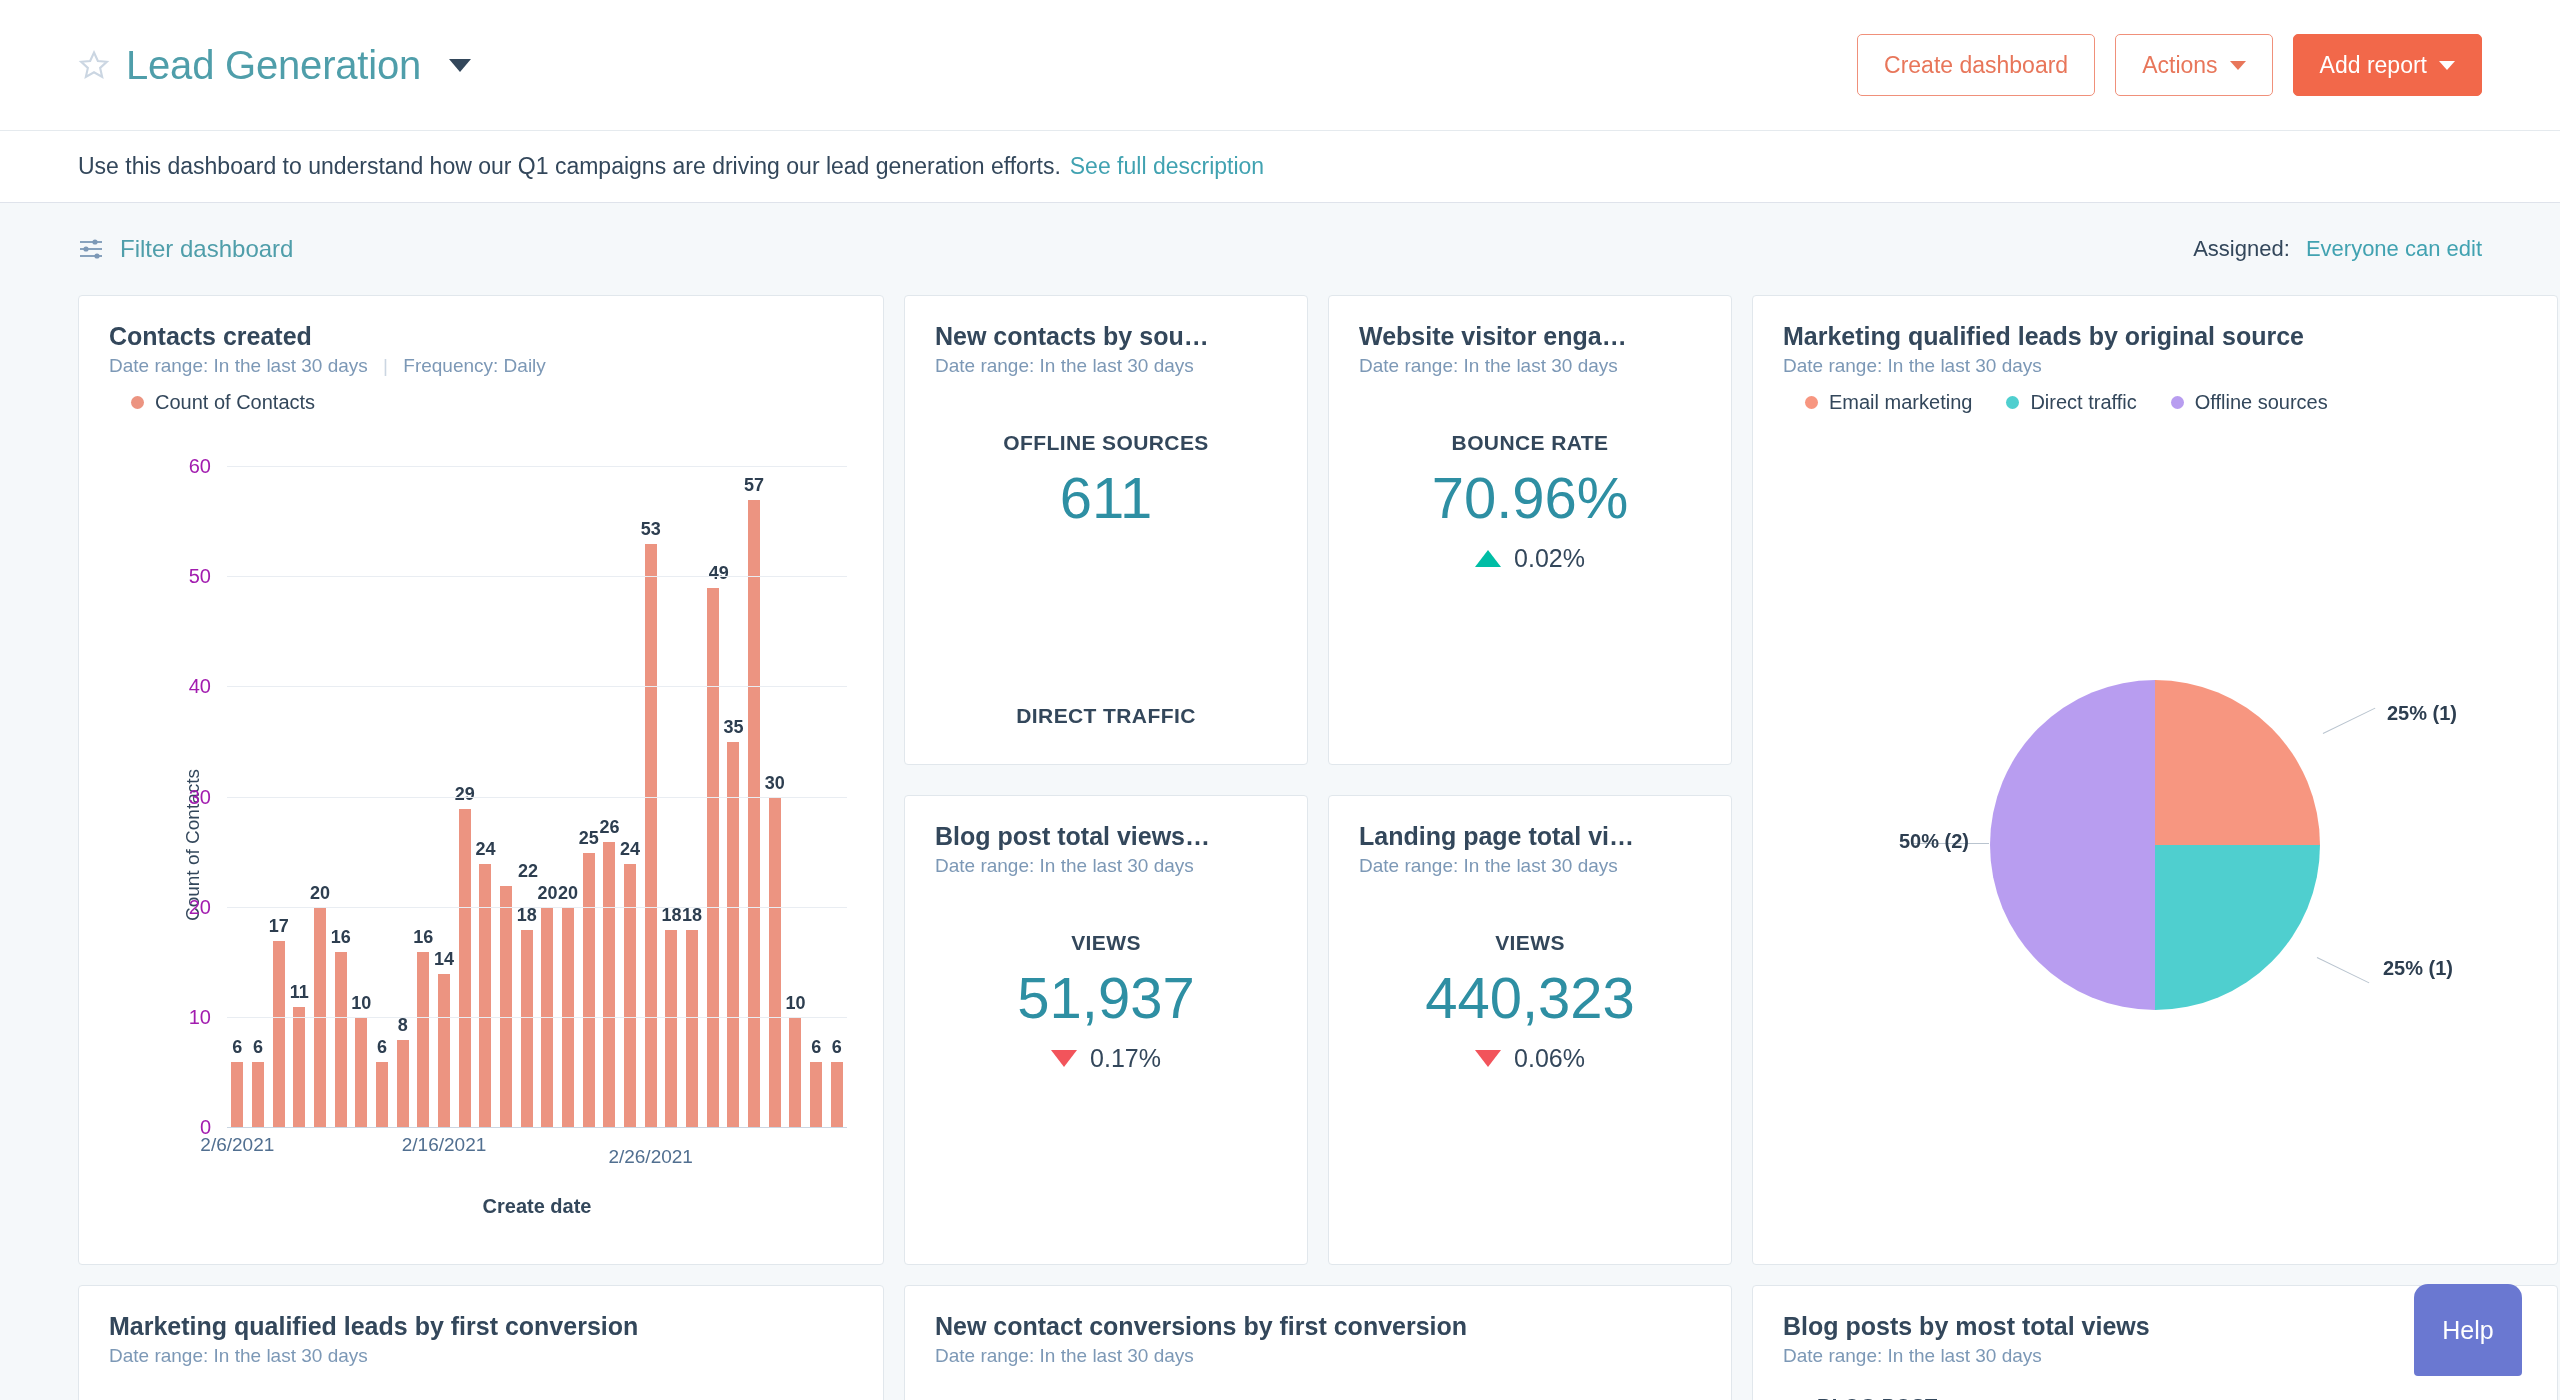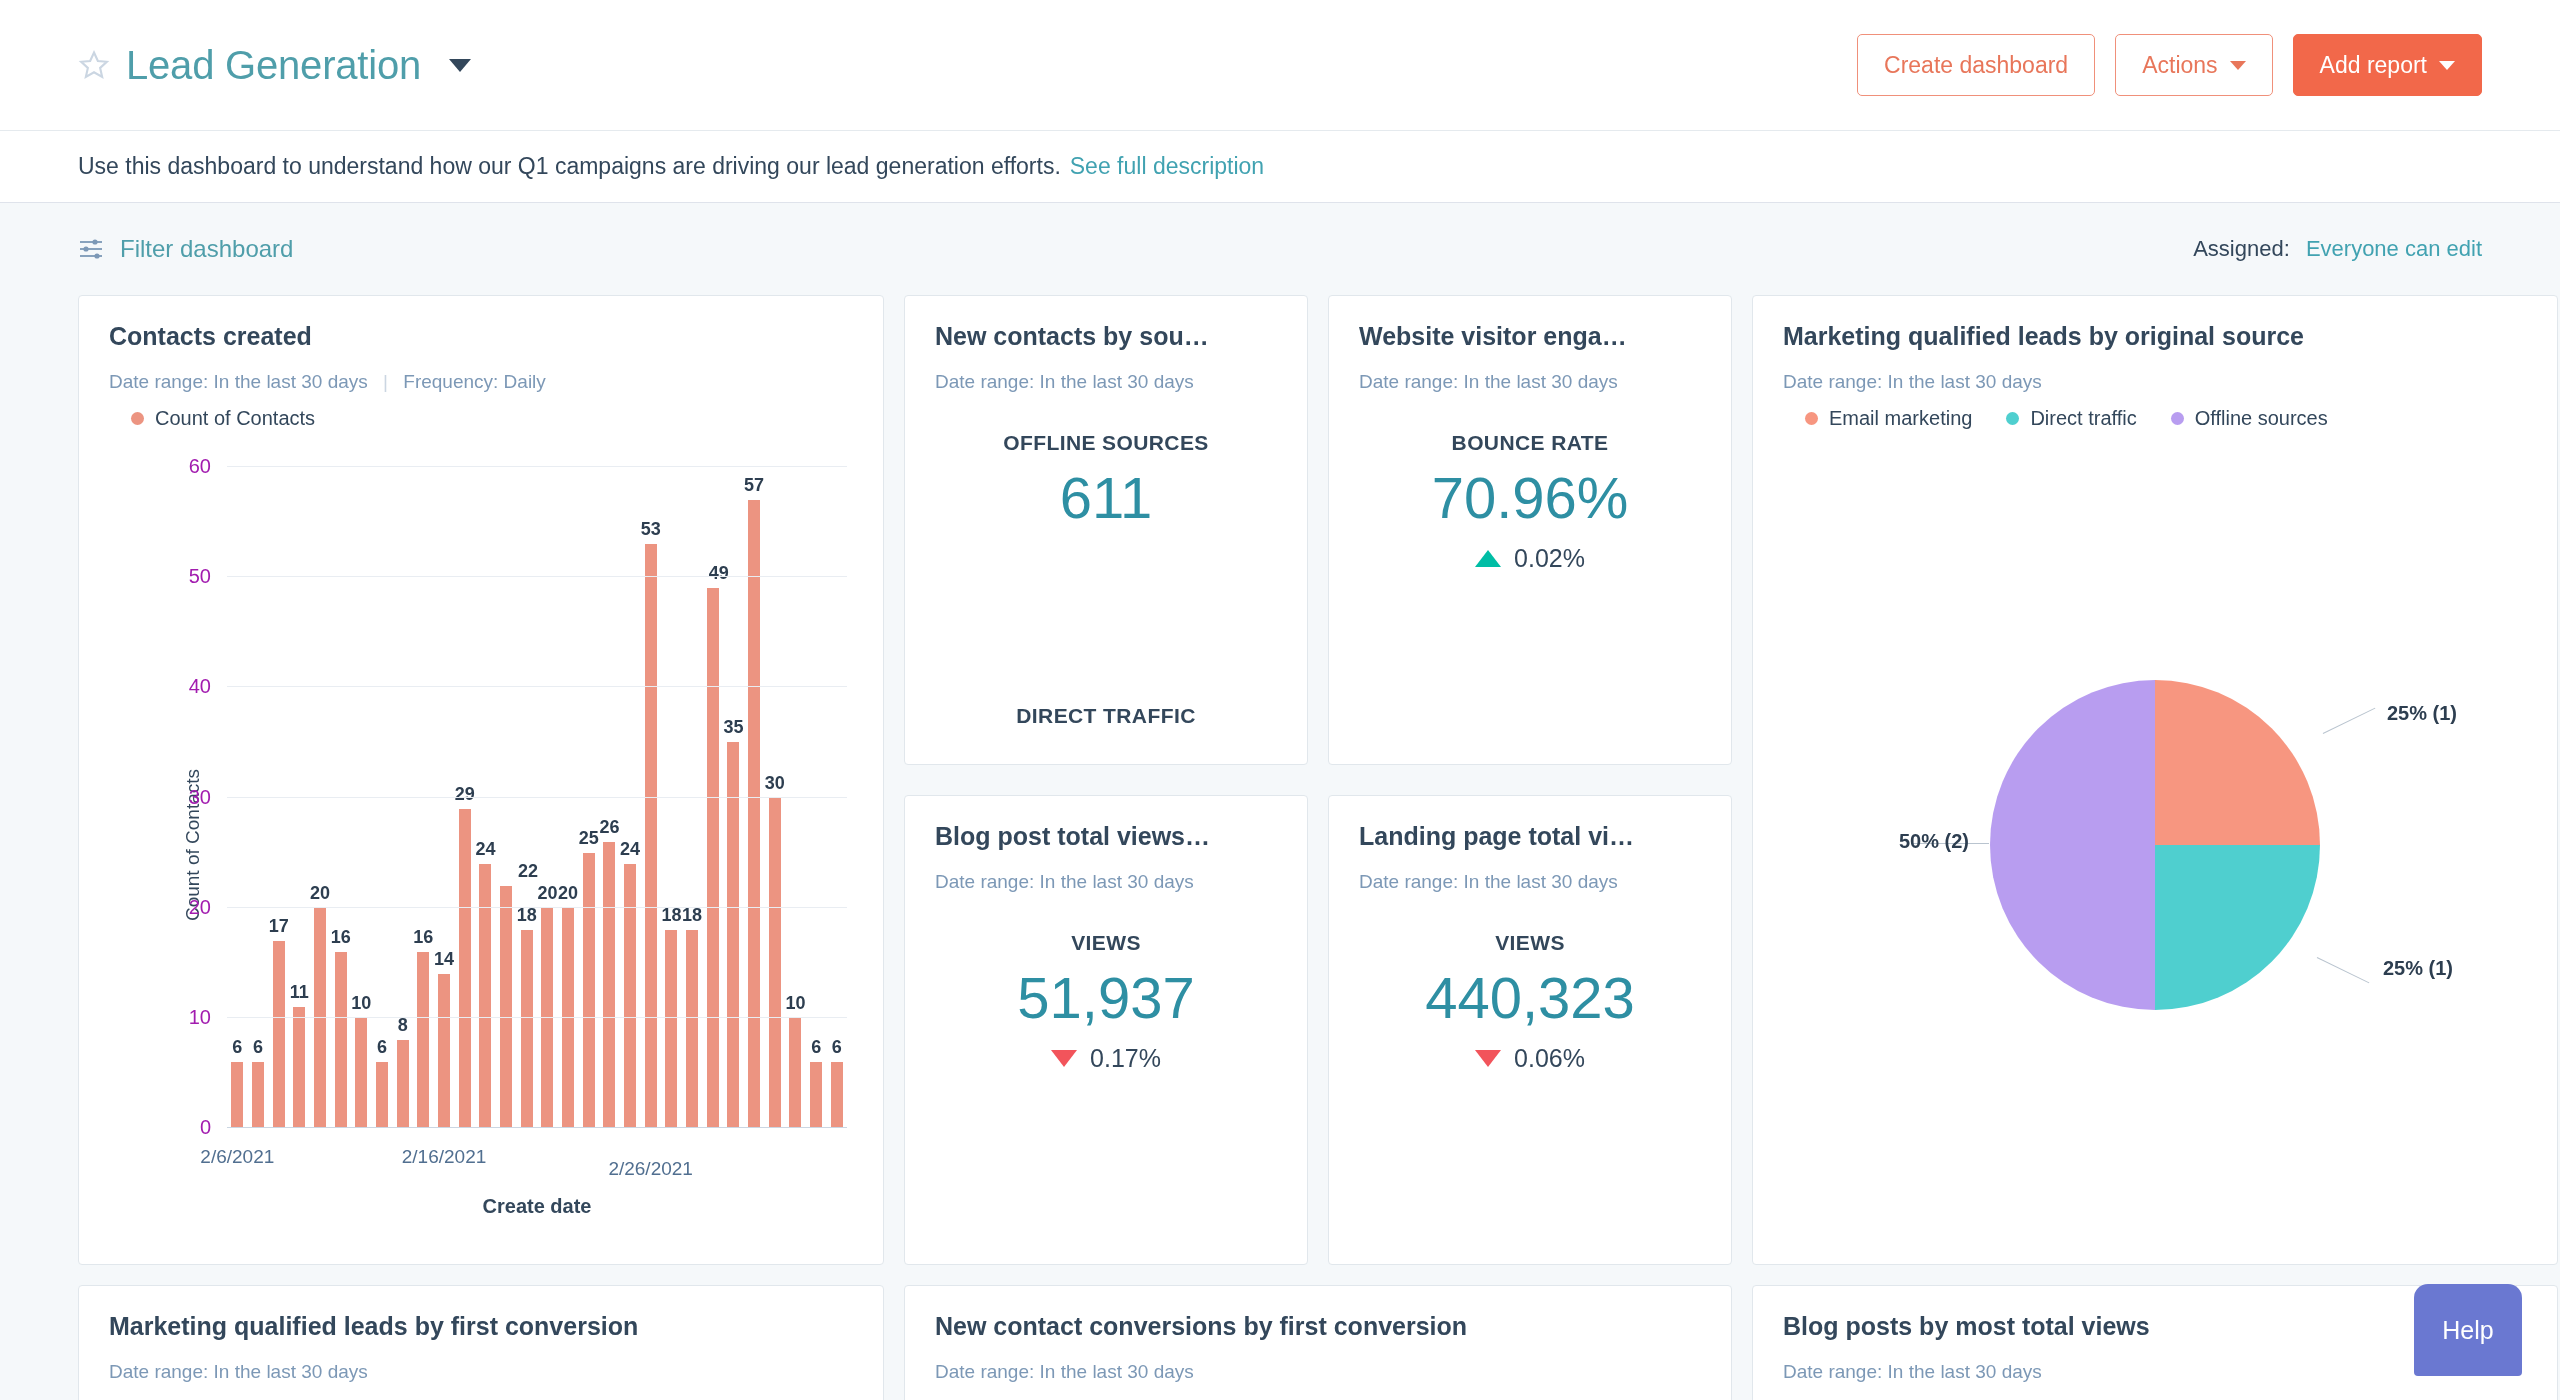--- a/index.html
+++ b/index.html
@@ -117,21 +117,21 @@
     font-size: 25px;
     font-weight: bold;
     color: #33475b;
     white-space: nowrap;
     overflow: hidden;
     text-overflow: ellipsis;
   }
   .card-sub {
     font-size: 19px;
     color: #7c98b6;
-    margin-top: 20px;
+    margin-top: 4px;
     white-space: nowrap;
   }
   .sub-sep { color: #cbd6e2; margin: 0 10px; }
   .legend {
     display: flex;
     align-items: center;
     gap: 34px;
     margin-top: 14px;
     padding-left: 22px;
   }
@@ -196,21 +196,21 @@
     transform: translateY(-50%);
     font-size: 20px; color: #a21caf; white-space: nowrap;
   }
   .bars { position: absolute; inset: 0; display: flex; align-items: flex-end; }
   .barslot { flex: 1; display: flex; flex-direction: column; align-items: center; justify-content: flex-end; height: 100%; position: relative; }
   .bar { width: 58%; background: #ec9481; }
   .barval {
     position: absolute; bottom: 100%; margin-bottom: 4px;
     font-size: 18px; font-weight: bold; color: #2d3e50; white-space: nowrap;
   }
-  .xticks { position: absolute; left: 118px; right: 6px; bottom: 66px; height: 26px; text-decoration: underline; }
+  .xticks { position: absolute; left: 118px; right: 6px; bottom: 78px; height: 26px; text-decoration: underline; }
   .xtick { position: absolute; font-size: 19px; color: #516f90; transform: translateX(-50%); white-space: nowrap; }
   .xlabel {
     position: absolute; left: 118px; right: 6px; bottom: 20px;
     text-align: center; font-size: 20px; font-weight: bold; color: #33475b;
   }
 
   
   .pie-wrap { position: absolute; left: 0; right: 0; top: 150px; bottom: 20px; }
   .pie {
     position: absolute;

